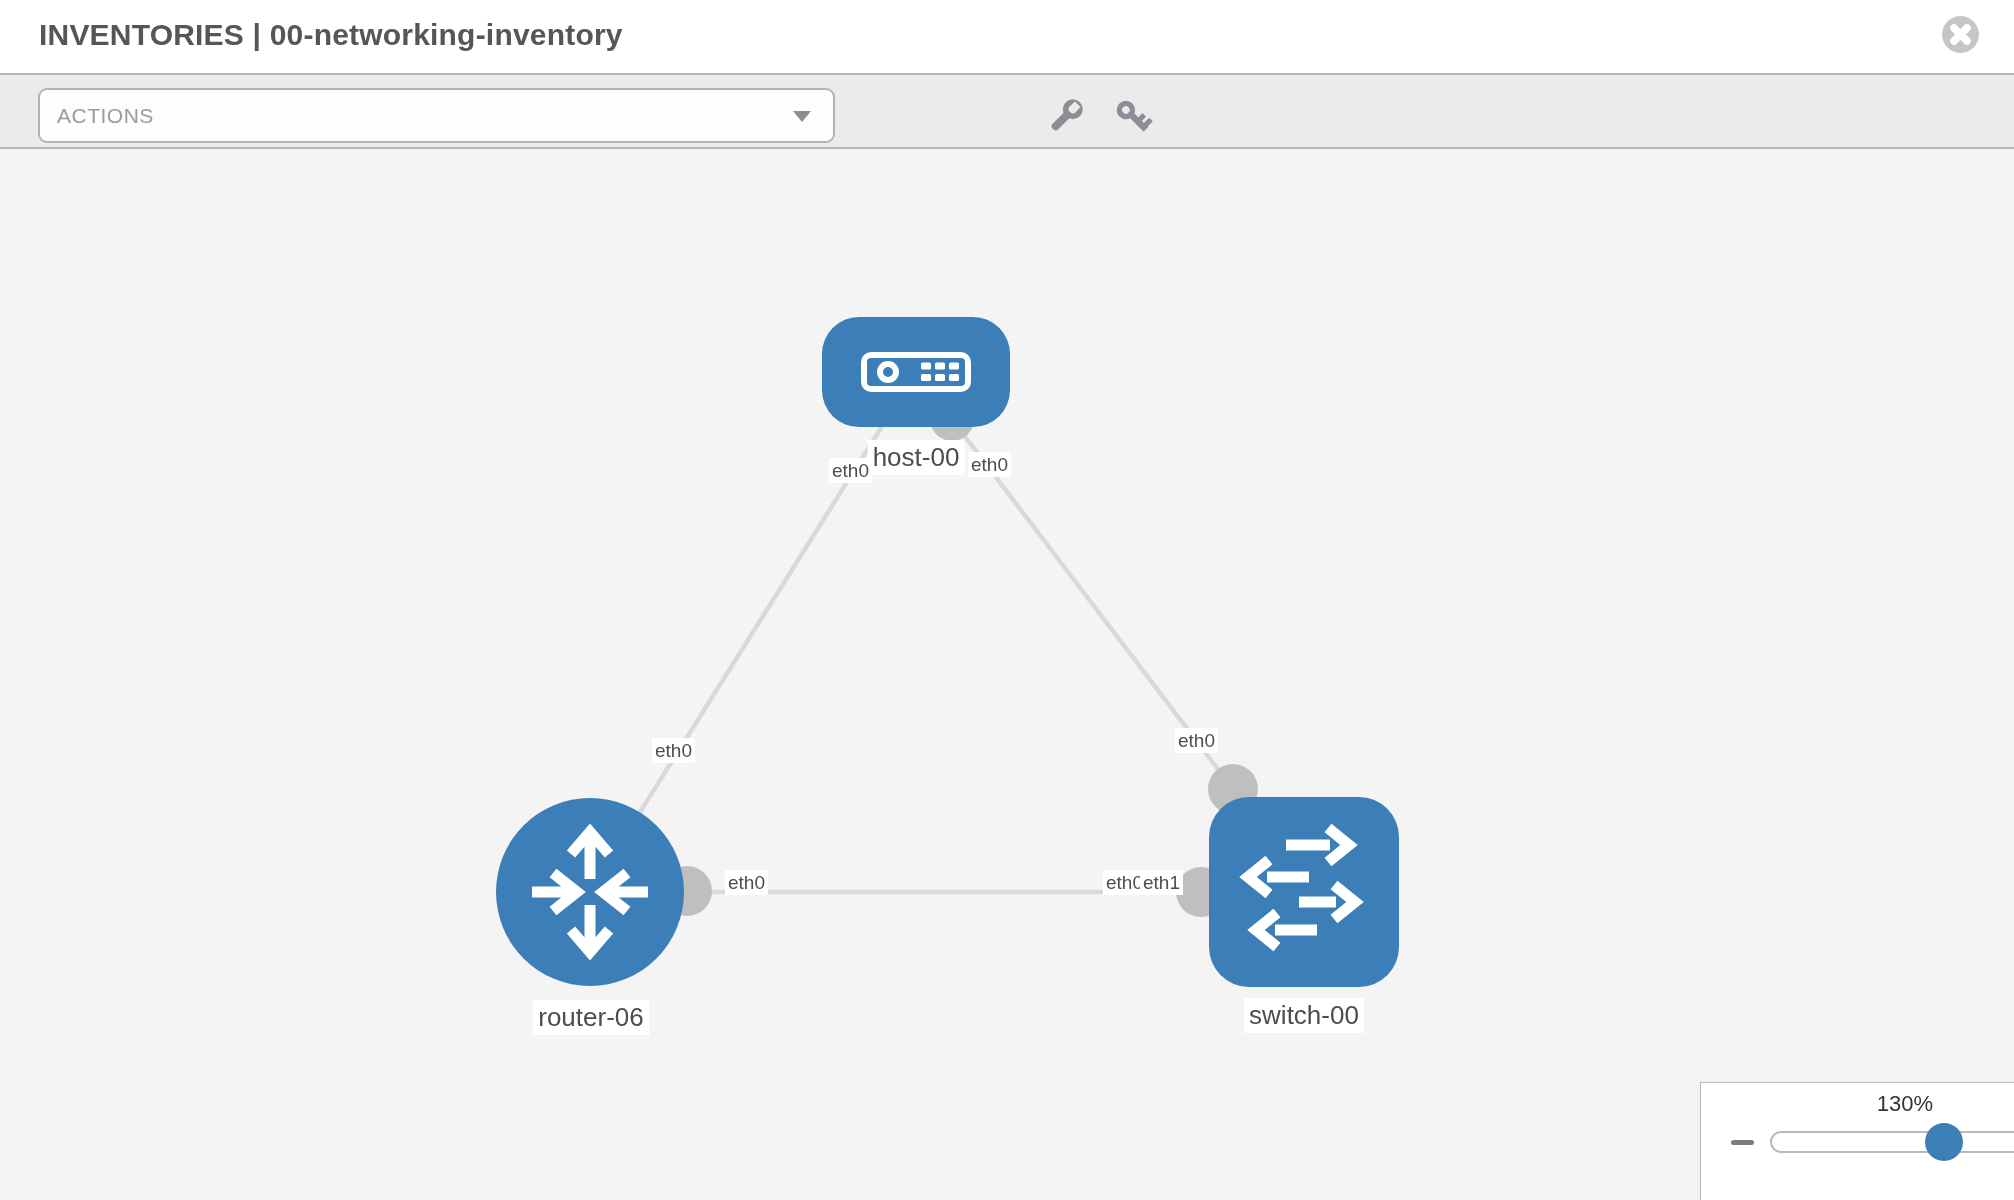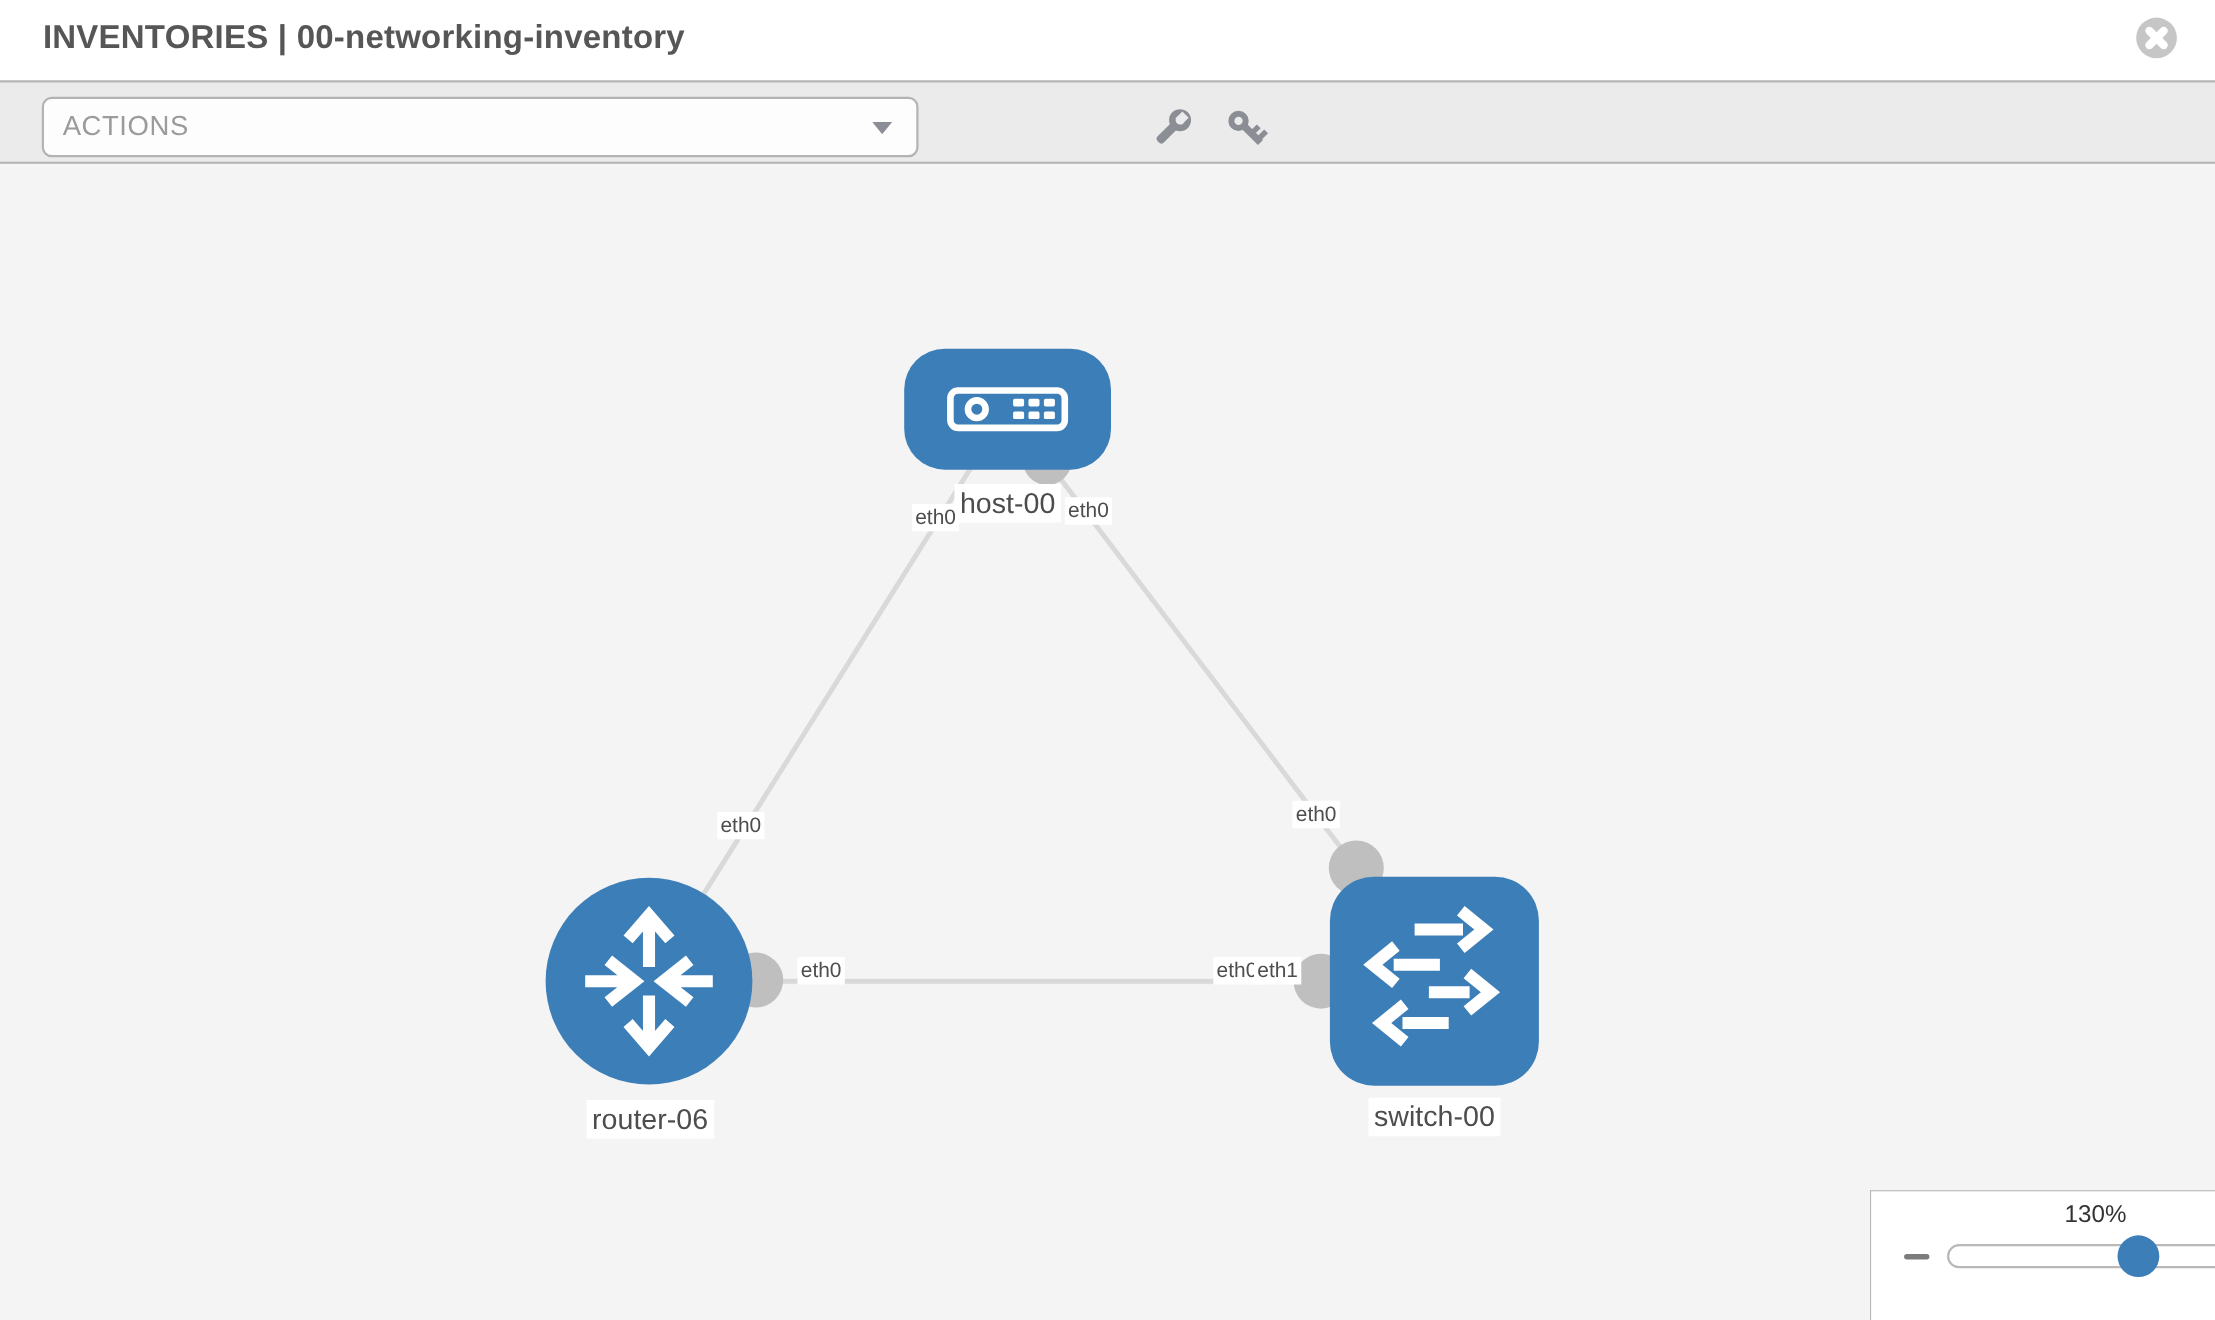--- a/index.html
+++ b/index.html
@@ -11,21 +11,21 @@
   .page-title{position:absolute;left:39px;top:18px;margin:0;font-size:30px;font-weight:bold;color:#565656;letter-spacing:.2px;}
   .close-btn{position:absolute;left:1942px;top:16px;width:37px;height:37px;border:none;padding:0;
              border-radius:50%;background:#c6c6c6;cursor:pointer;}
   .close-btn svg{display:block;}
 
   
   .toolbar{position:absolute;top:73px;left:0;right:0;height:76px;box-sizing:border-box;
            background:#ebebeb;border-top:2px solid #b5b5b5;border-bottom:2px solid #b5b5b5;}
   .select{position:absolute;top:13px;height:55px;box-sizing:border-box;background:#fdfdfd;
           border:2px solid #b3b3b3;border-radius:9px;display:flex;align-items:center;
-          font-size:25px;color:#9b9b9b;letter-spacing:.5px;cursor:pointer;}
+          font-size:21px;color:#9b9b9b;letter-spacing:.5px;cursor:pointer;}
   .select .lbl{padding-left:17px;}
   .select .caret{position:absolute;right:22px;top:50%;margin-top:-5px;width:0;height:0;
           border-left:9px solid transparent;border-right:9px solid transparent;border-top:11px solid #8b8e94;}
   .select.actions{left:38px;width:797px;}
   .select.search{left:1182px;width:796px;}
   .tool-btn{position:absolute;top:21px;width:42px;height:42px;border:none;background:transparent;padding:0;cursor:pointer;}
   .tool-btn svg{display:block;}
   .tool-btn.wrench{left:1044px;}
   .tool-btn.key{left:1112px;}
 

